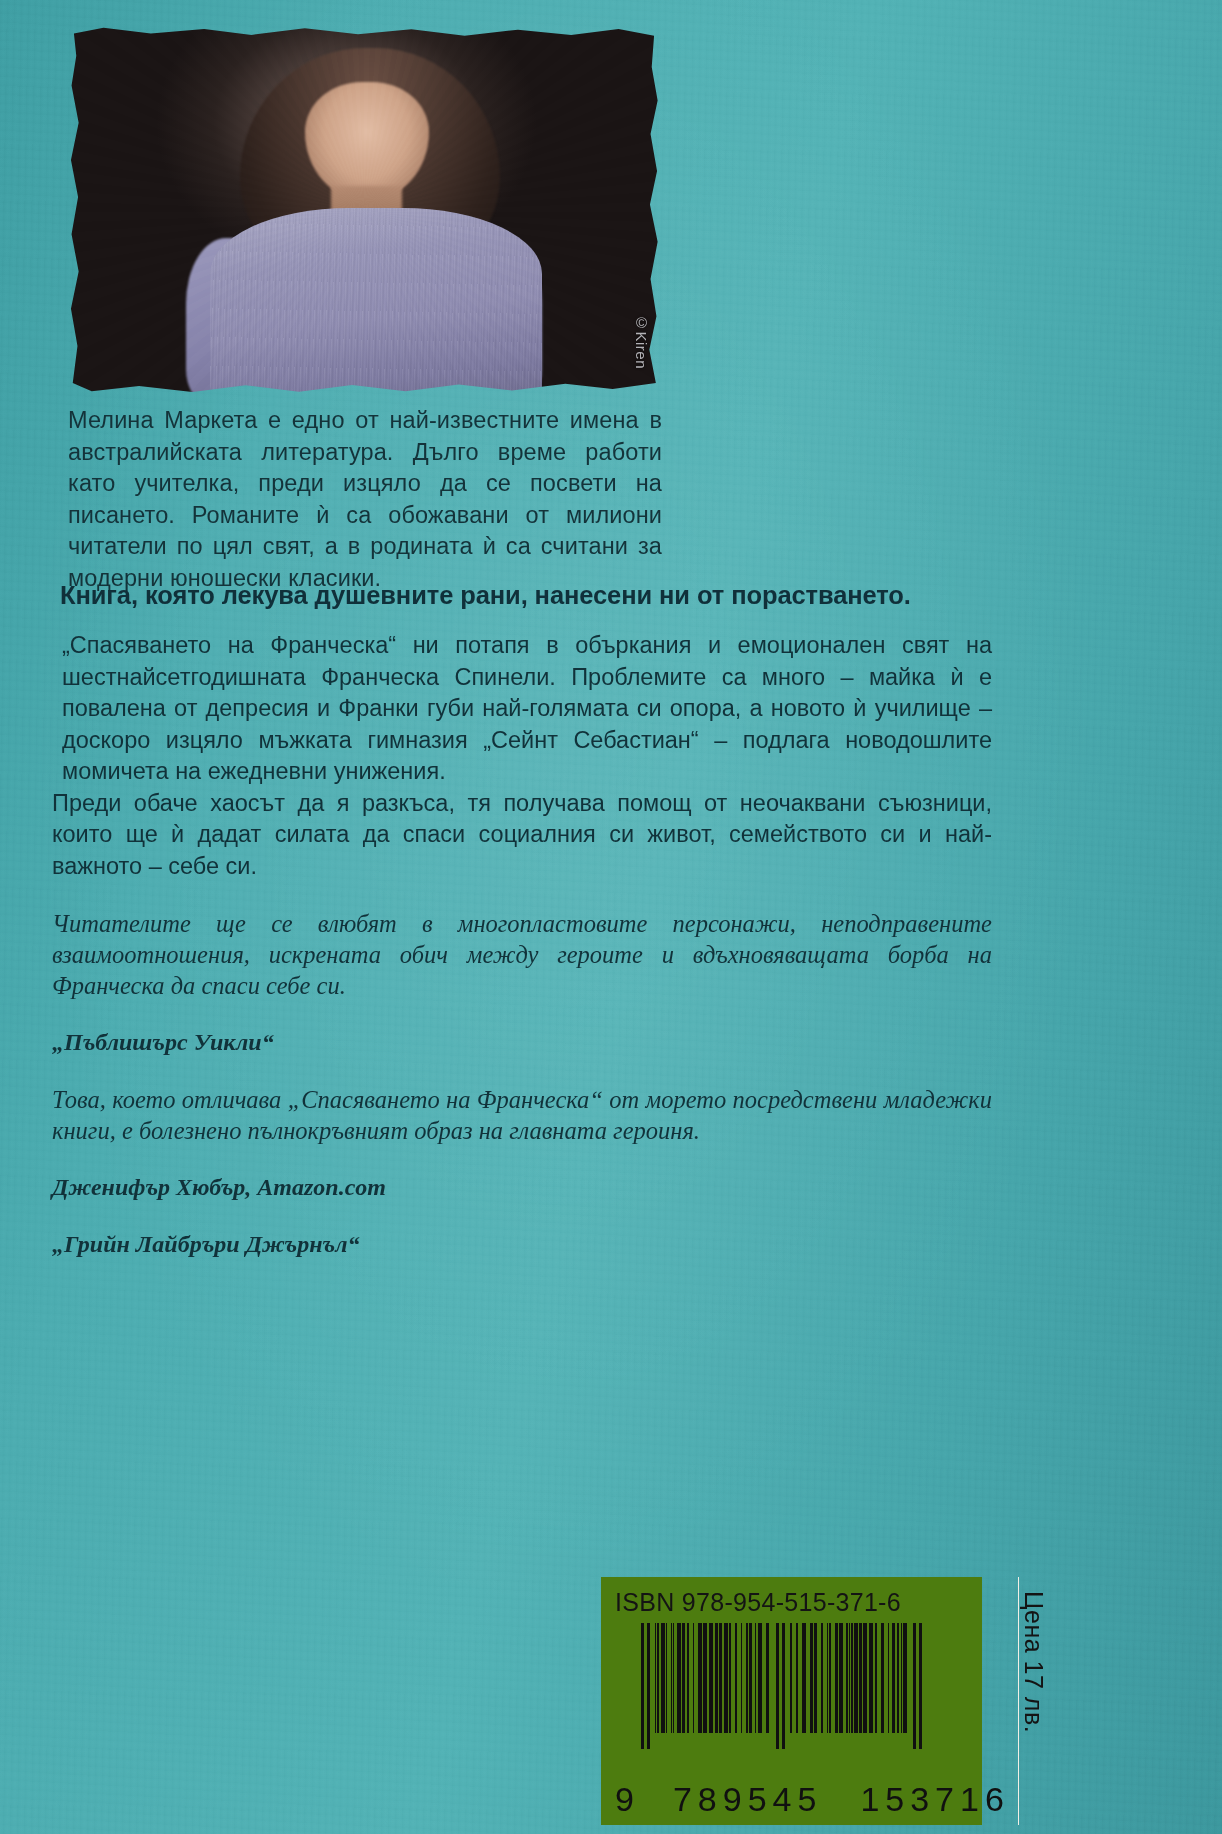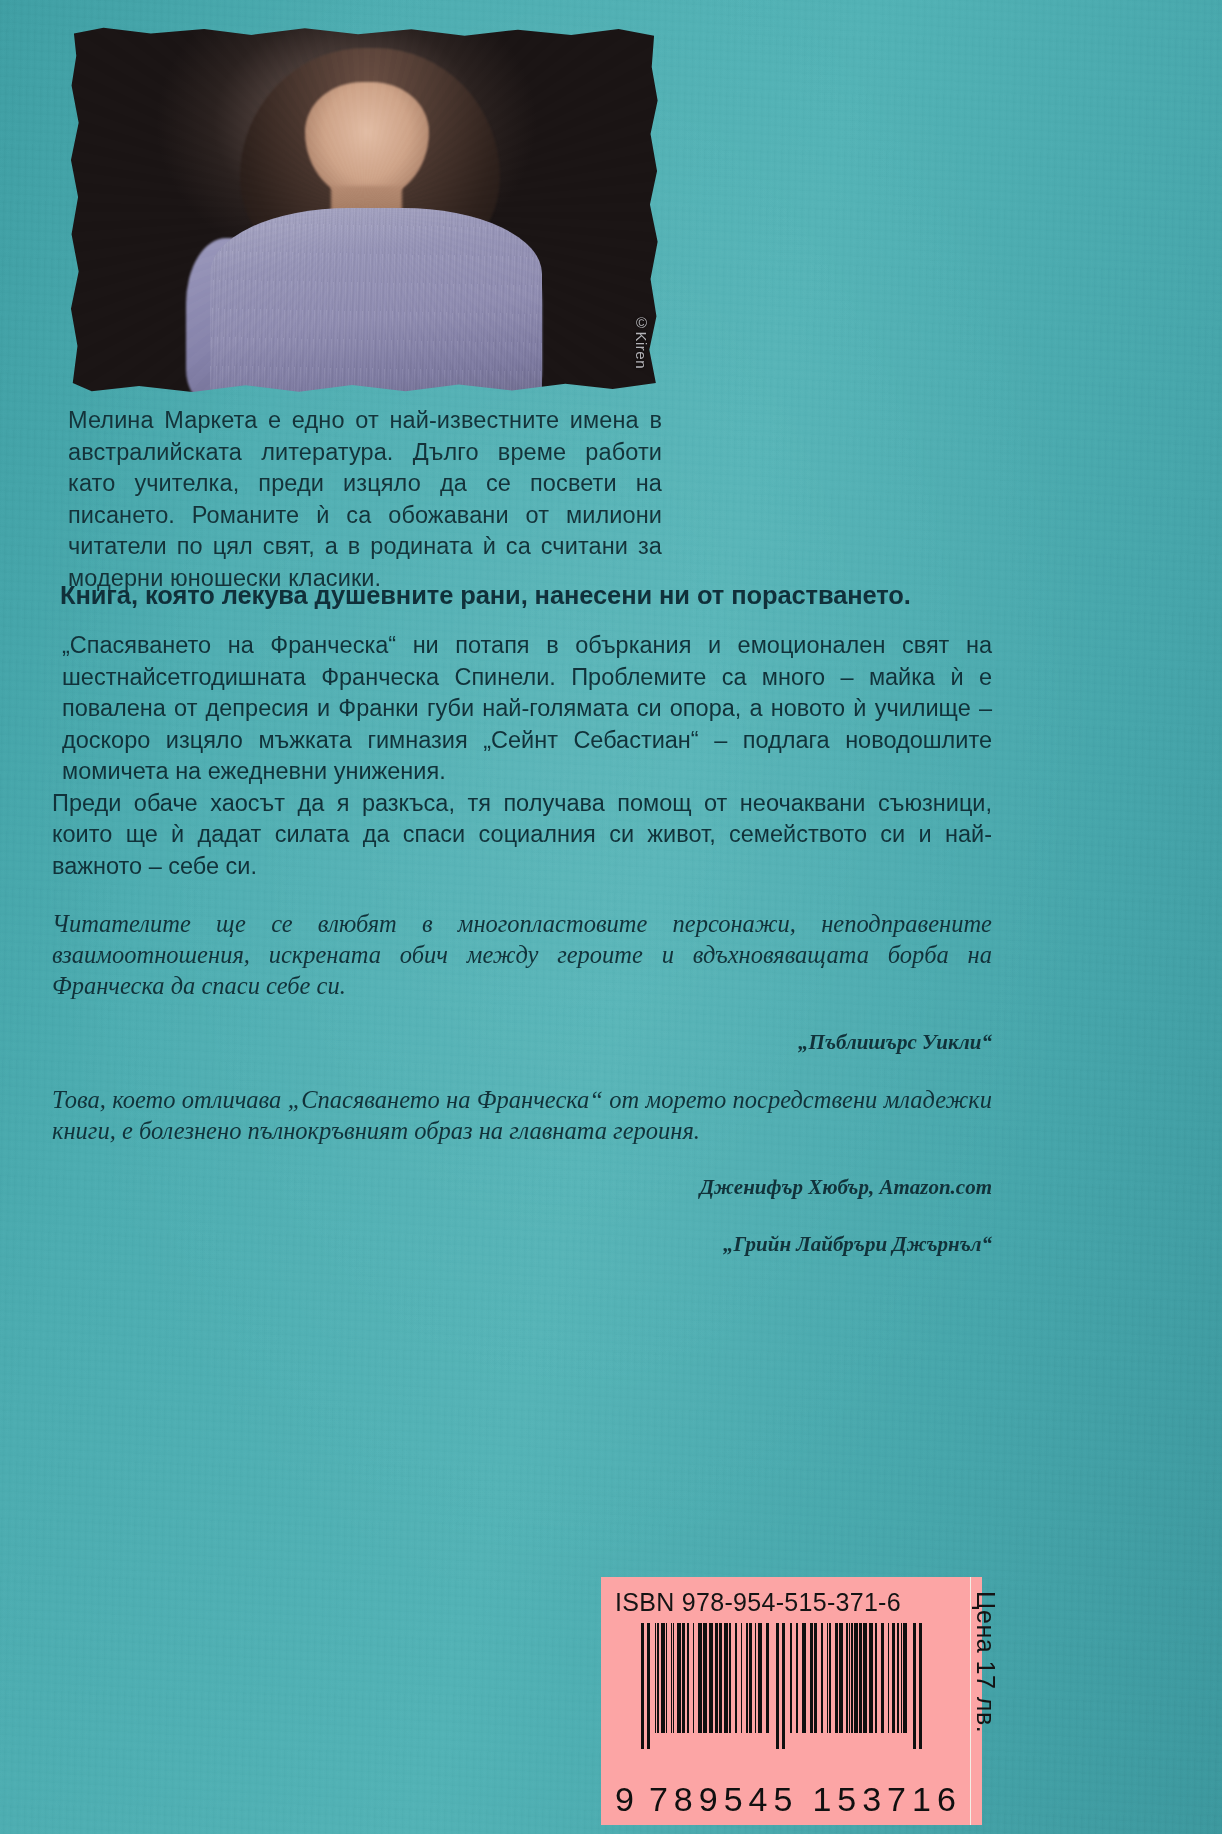--- a/index.html
+++ b/index.html
@@ -204,34 +204,34 @@
     font-family: "Liberation Serif", serif;
     font-size: 24.5px;
     line-height: 31px;
     text-align: justify;
     margin: 0;
   }
   .quote-src {
     font-style: italic;
     font-weight: bold;
     font-family: "Liberation Serif", serif;
-    font-size: 21px;
+    font-size: 24px;
     line-height: 31px;
-    text-align: right;
+    text-align: left;
     margin: 0 0 26px 0;
   }
 
   
   .barcode-block {
     position: absolute;
     left: 601px;
     top: 1577px;
     width: 381px;
     height: 248px;
-    background: #fca5a5;
+    background: #4d7c0f;
     display: flex;
     flex-direction: row;
   }
   .barcode-main {
     flex: 1 1 auto;
     padding: 11px 8px 6px 14px;
     display: flex;
     flex-direction: column;
   }
   .isbn-text {
@@ -264,21 +264,21 @@
   .ean-digits {
     font-family: "Liberation Sans", sans-serif;
     font-size: 34px;
     color: #101010;
     letter-spacing: 1px;
     margin-top: -16px;
     white-space: nowrap;
     display: flex;
   }
   .ean-digits .d1 { margin-right: 14px; }
-  .ean-digits .grp { letter-spacing: 6px; }
+  .ean-digits .grp { letter-spacing: 6px; margin-left: 24px; }
   .ean-digits .sp { display: inline-block; width: 14px; }
   .price-strip {
     width: 72px;
     border-left: 1px solid #f2efe6;
     display: flex;
     align-items: flex-start;
     justify-content: center;
     padding-top: 14px;
   }
   .price-text {

